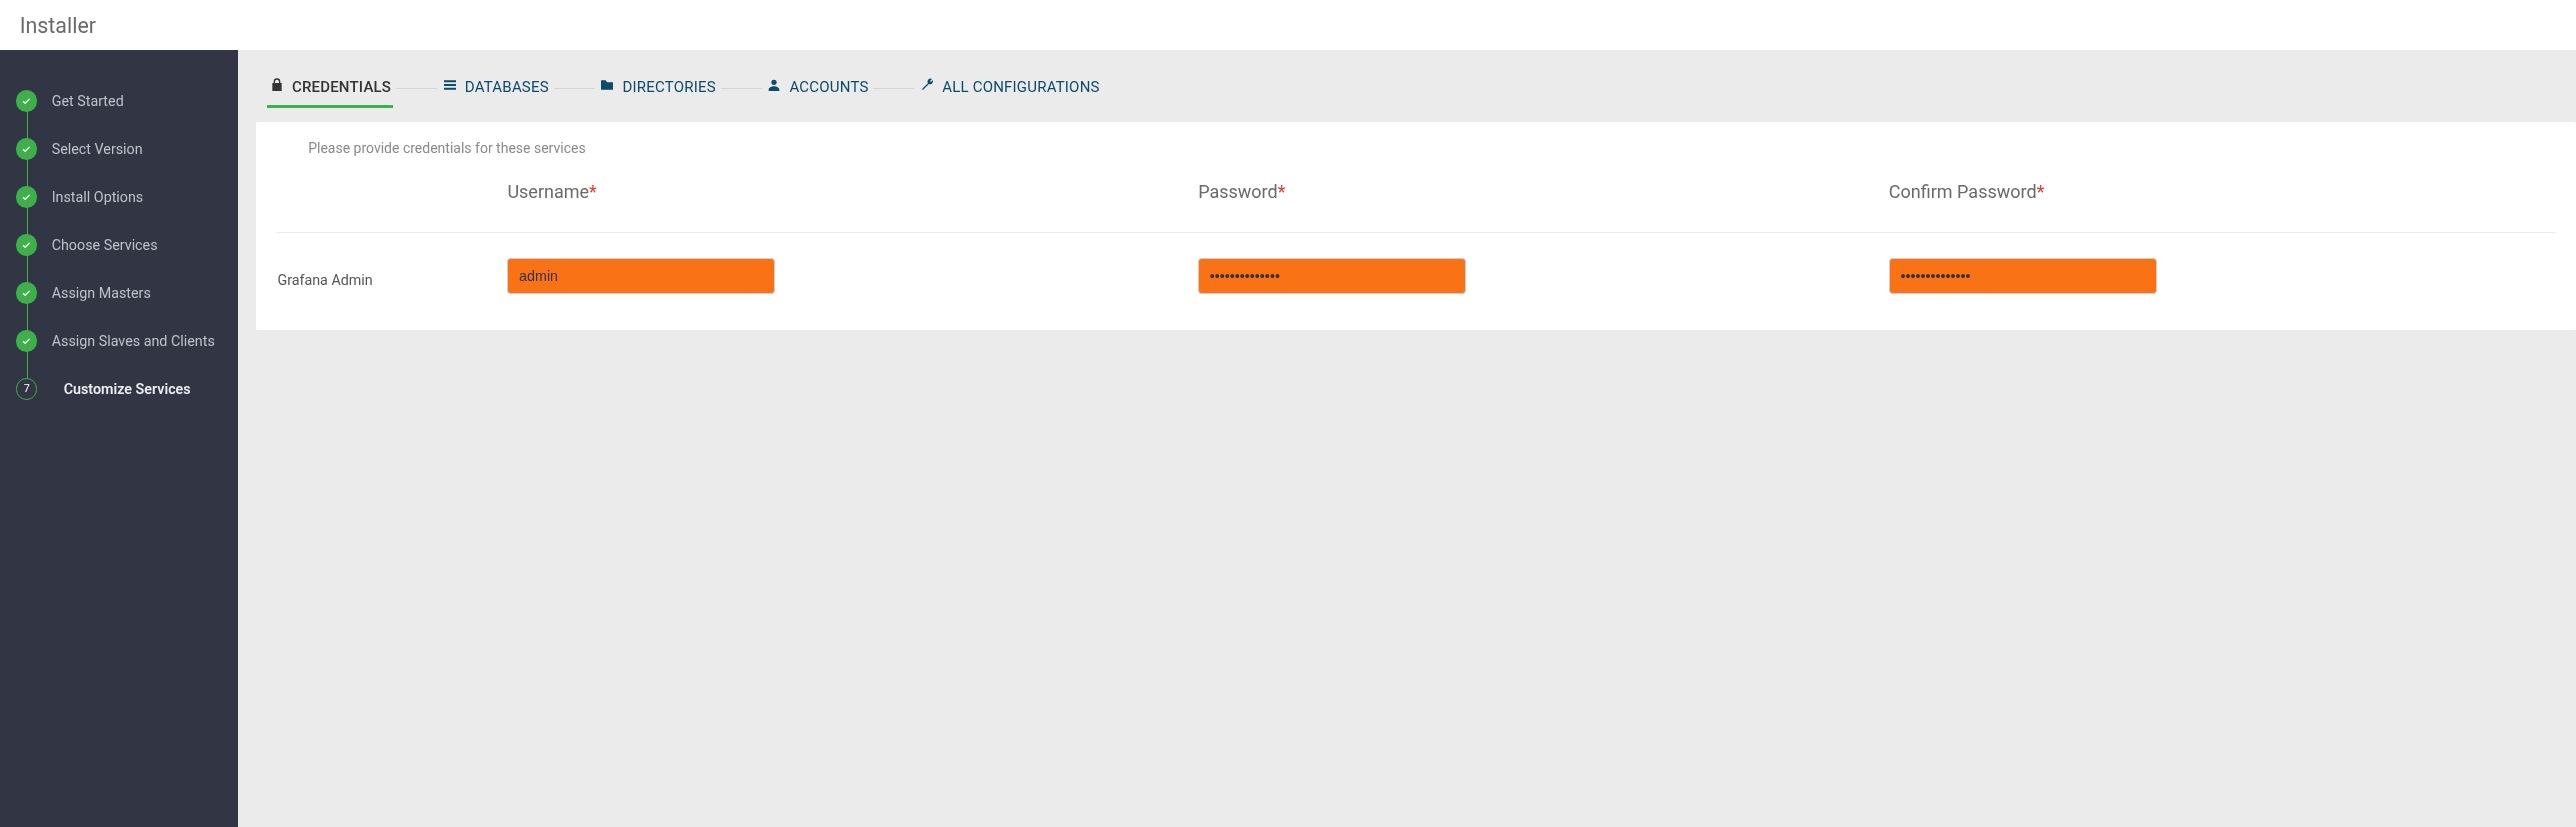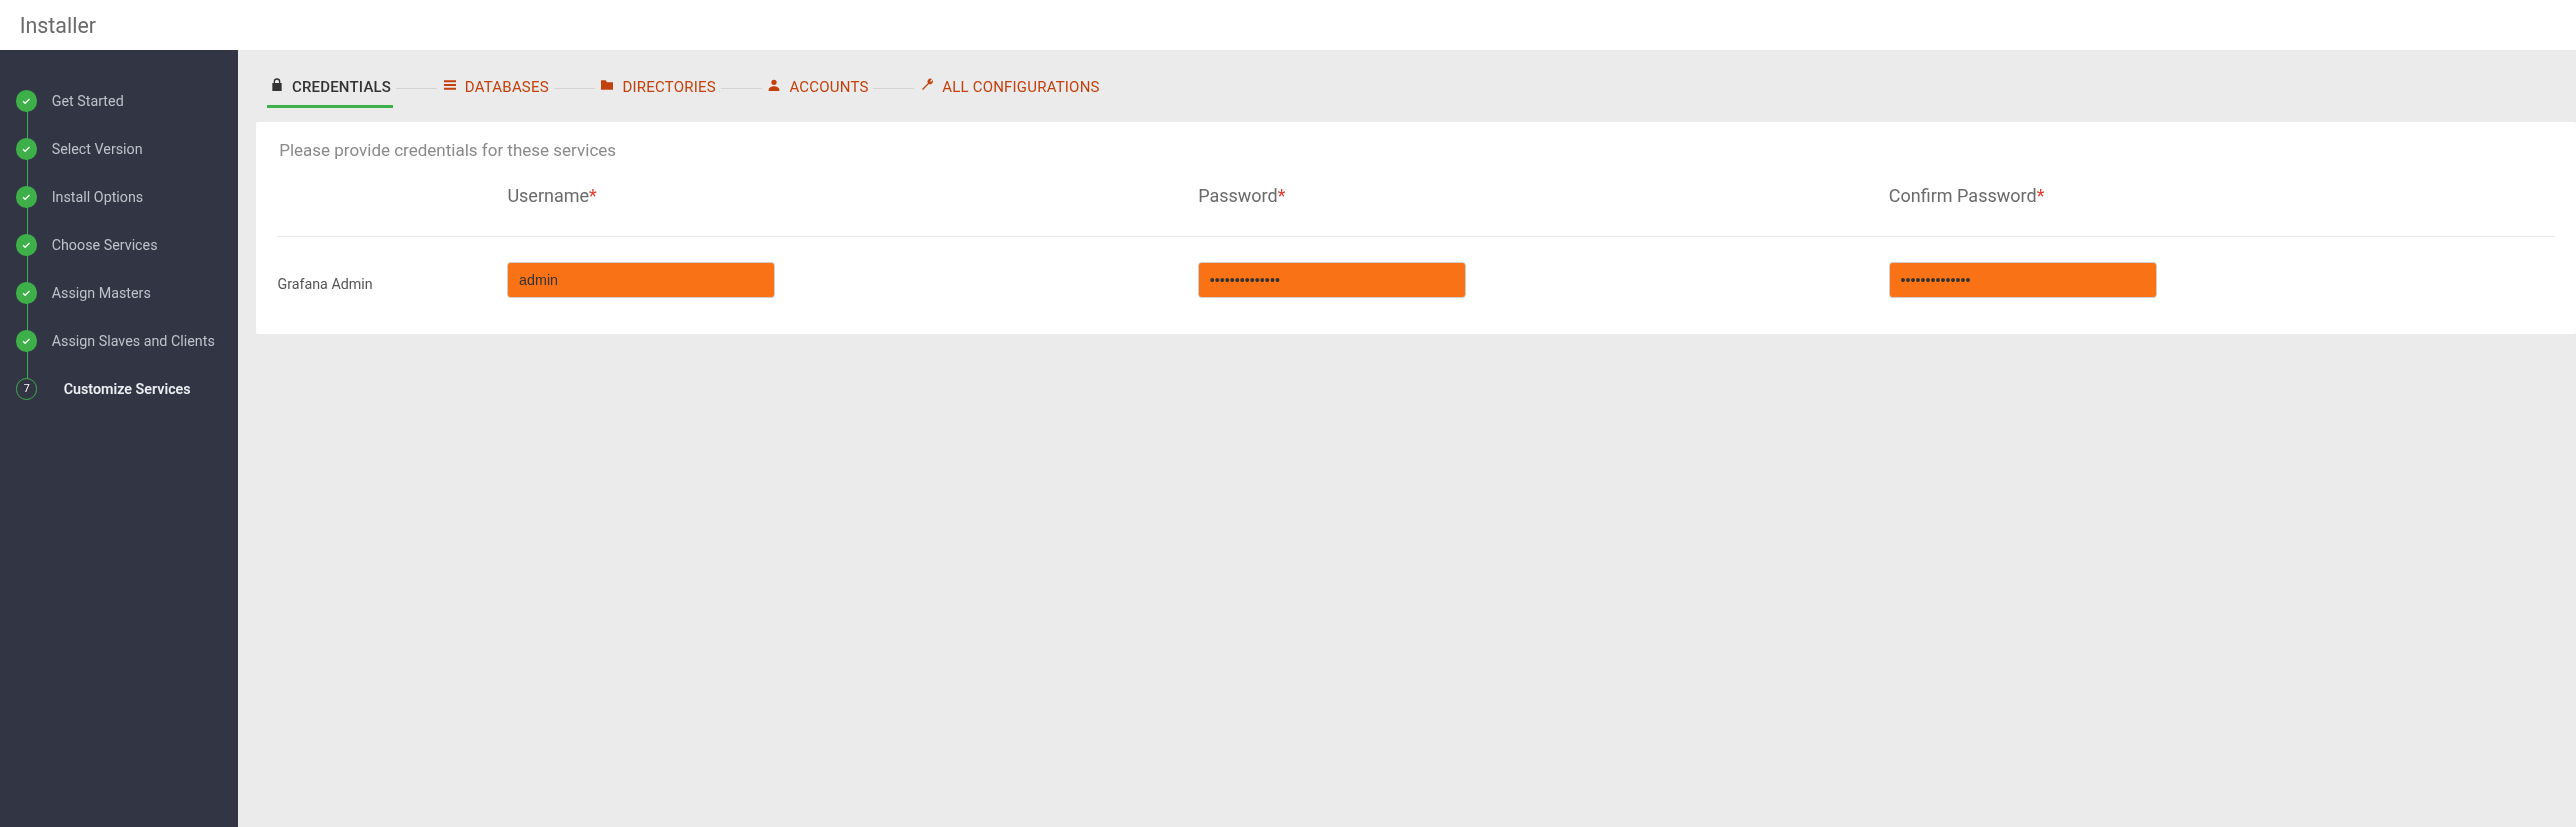--- a/index.html
+++ b/index.html
@@ -71,21 +71,21 @@
       display: flex;
       align-items: center;
       gap: 3px;
       padding: 0 29px 16px 29px;
     }
     .tab {
       display: flex;
       align-items: center;
       gap: 7.1px;
       font-size: 15px;
-      color: #c2410c;
+      color: #0c4a6e;
       padding: 5.4px 1.8px 9px 1.8px;
       text-transform: uppercase;
       letter-spacing: 0.2px;
       cursor: pointer;
       position: relative;
     }
     .tab.active {
       color: #333;
       font-weight: 500;
     }
@@ -104,23 +104,24 @@
     }
 
     .panel {
       background: #fff;
       margin: 0 0 0 18px;
       border-radius: 1.8px;
       padding: 18px 21.4px 36px 21.4px;
     }
     .instruction {
       color: #8a8a8a;
-      font-size: 17px;
+      font-size: 14px;
       margin-bottom: 25px;
       padding-left: 1.8px;
+      margin-left: 29px;
     }
     .cred-grid {
       display: grid;
       grid-template-columns: 205px 1fr 1fr 1fr;
       gap: 25px 25px;
       align-items: center;
     }
     .col-head {
       color: #6a6a6a;
       font-size: 18px;

